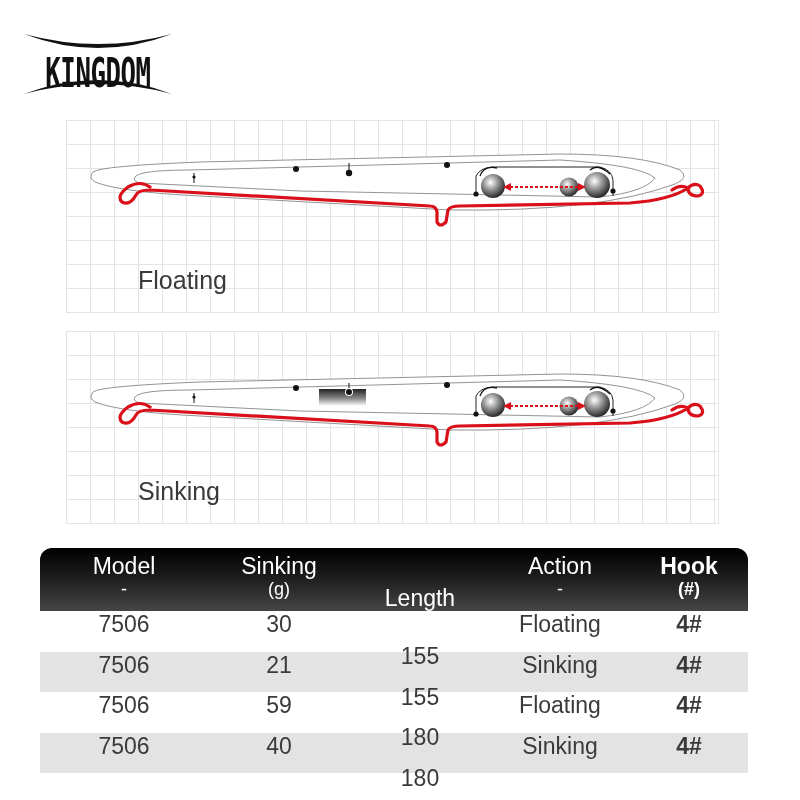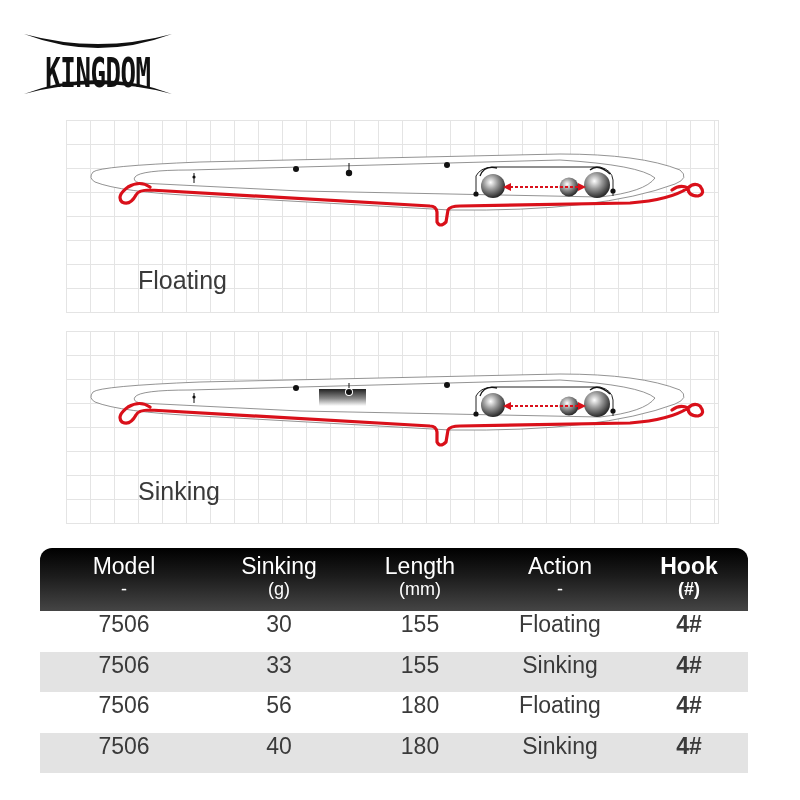--- a/index.html
+++ b/index.html
@@ -20,21 +20,21 @@
   .panel-floating { top: 120px; }
   .panel-sinking { top: 331px; }
   .panel svg { position: absolute; left: -66px; top: 0; }
   .panel-label { position: absolute; left: 72px; top: 146px; font-size: 25px; color: #3a3a3a; }
 
   .spec-table { position: absolute; left: 40px; top: 548px; width: 708px; }
   .spec-header { height: 63px; border-radius: 12px 12px 0 0;
     background: linear-gradient(to bottom, #000 0%, #1c1c1c 45%, #454545 100%);
     display: flex; color: #fff; }
   .col { flex: 0 0 auto; text-align: center; }
-  .c1 { width: 168px; } .c2 { width: 142px; } .c3 { width: 140px; } .c4 { width: 140px; } .c5 { width: 118px; font-weight: bold; }
+  .c1 { width: 168px; } .c2 { width: 142px; } .c3 { width: 140px; margin-top: 32px; } .c4 { width: 140px; } .c5 { width: 118px; font-weight: bold; }
   .hcell { padding-top: 6px; }
   .hname { font-size: 23px; line-height: 25px; }
   .hunit { font-size: 18px; line-height: 20px; }
   .spec-row { height: 40.5px; display: flex; align-items: flex-start; font-size: 23px; color: #3a3a3a; }
   .spec-row.alt { background: #e3e3e3; }
 </style>
 </head>
 <body>
 
 <div class="logo">
@@ -144,28 +144,28 @@
 
   <div class="spec-row">
     <div class="col c1">7506</div>
     <div class="col c2">30</div>
     <div class="col c3">155</div>
     <div class="col c4">Floating</div>
     <div class="col c5">4#</div>
   </div>
   <div class="spec-row alt">
     <div class="col c1">7506</div>
-    <div class="col c2">33</div>
+    <div class="col c2">21</div>
     <div class="col c3">155</div>
     <div class="col c4">Sinking</div>
     <div class="col c5">4#</div>
   </div>
   <div class="spec-row">
     <div class="col c1">7506</div>
-    <div class="col c2">56</div>
+    <div class="col c2">59</div>
     <div class="col c3">180</div>
     <div class="col c4">Floating</div>
     <div class="col c5">4#</div>
   </div>
   <div class="spec-row alt">
     <div class="col c1">7506</div>
     <div class="col c2">40</div>
     <div class="col c3">180</div>
     <div class="col c4">Sinking</div>
     <div class="col c5">4#</div>

